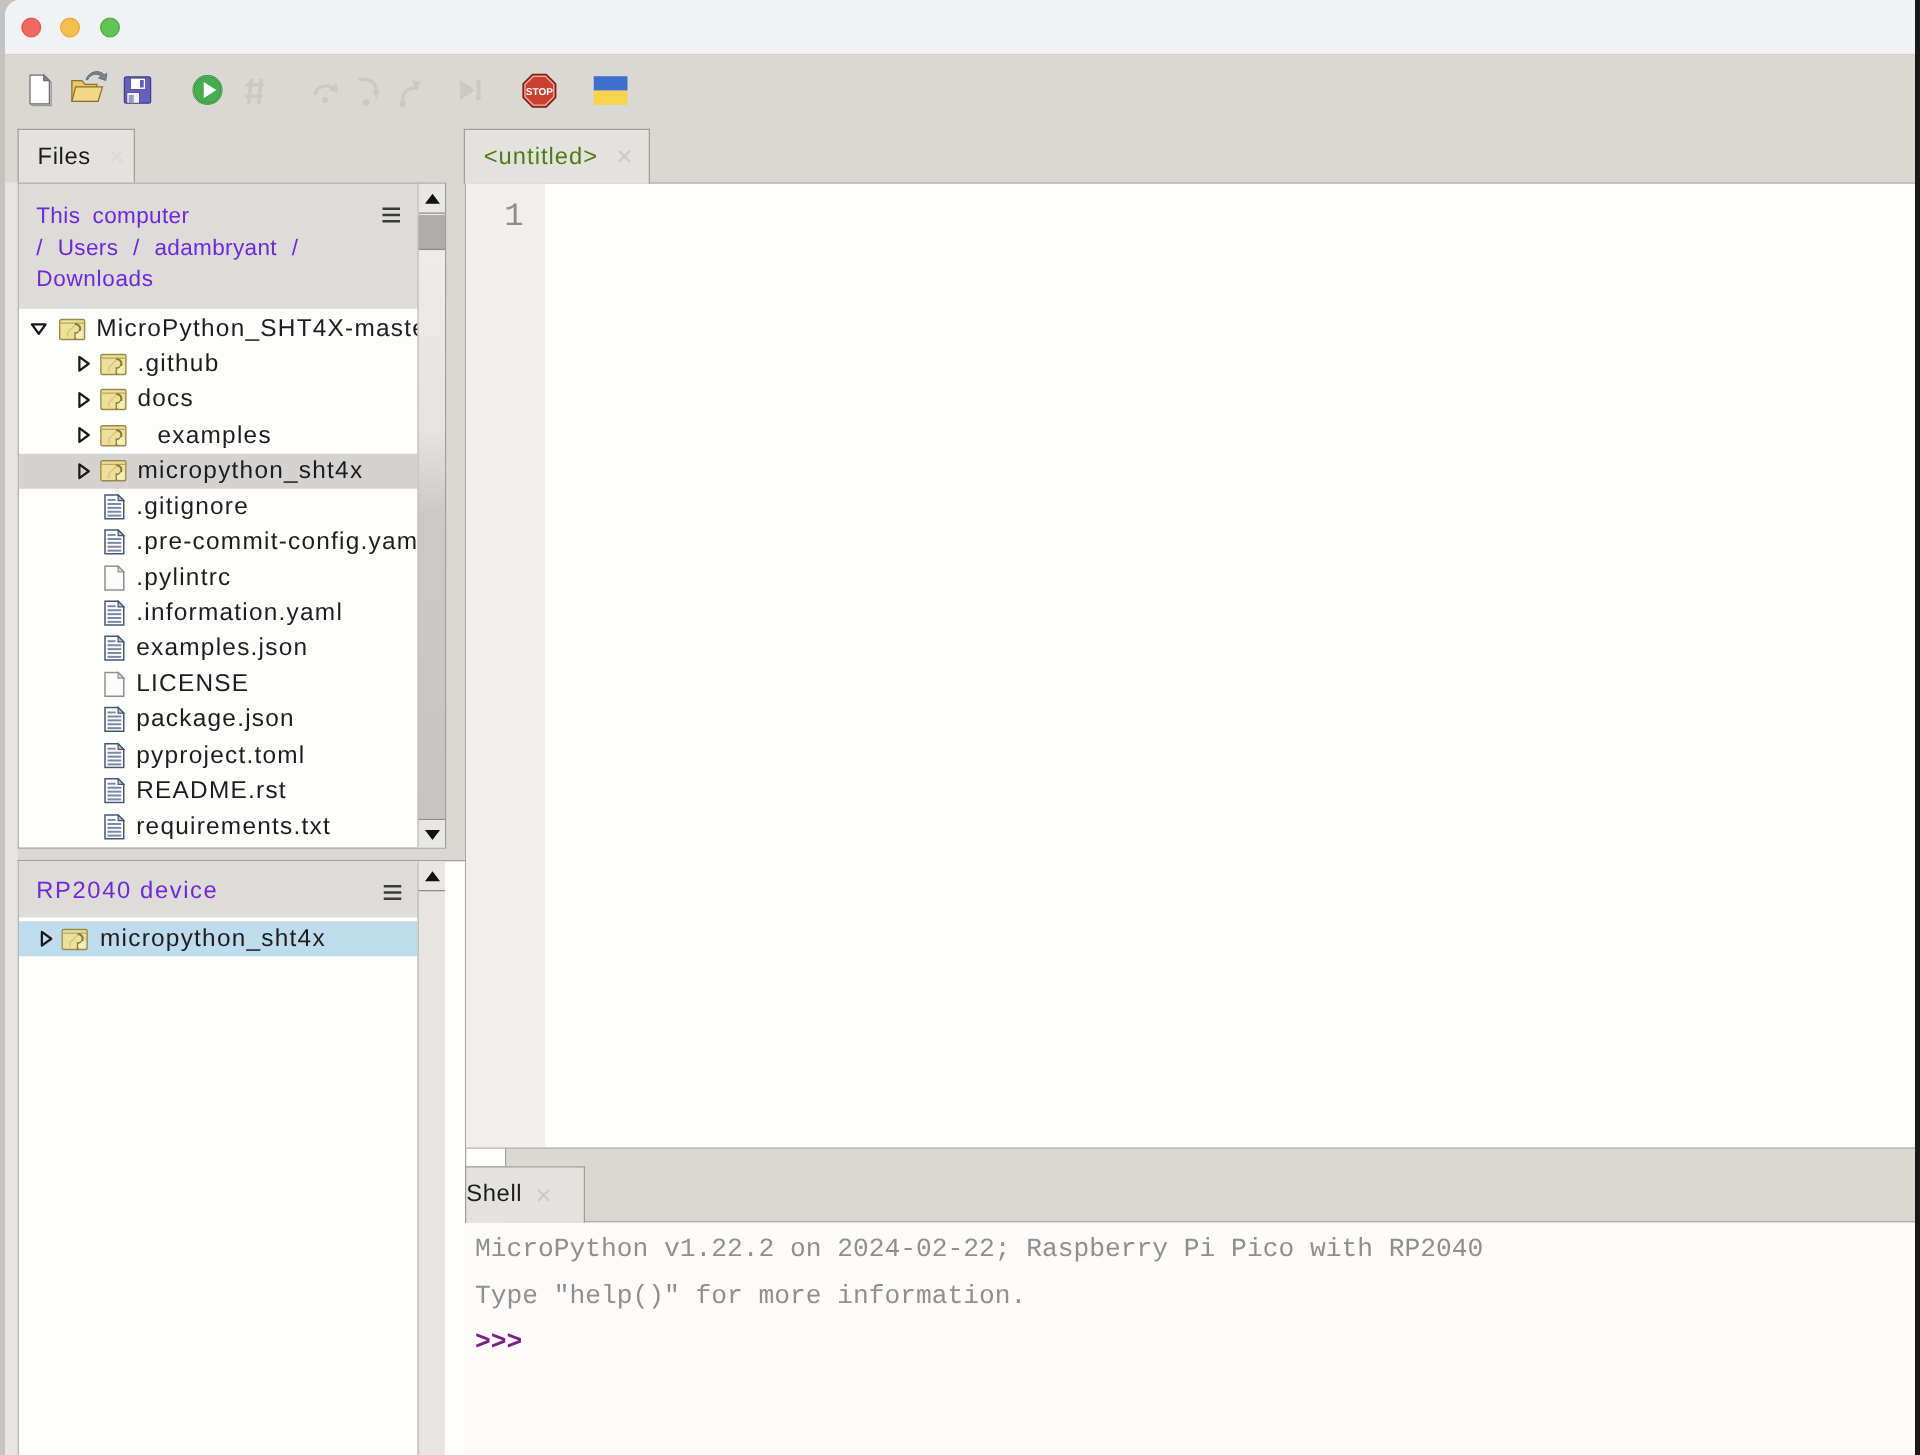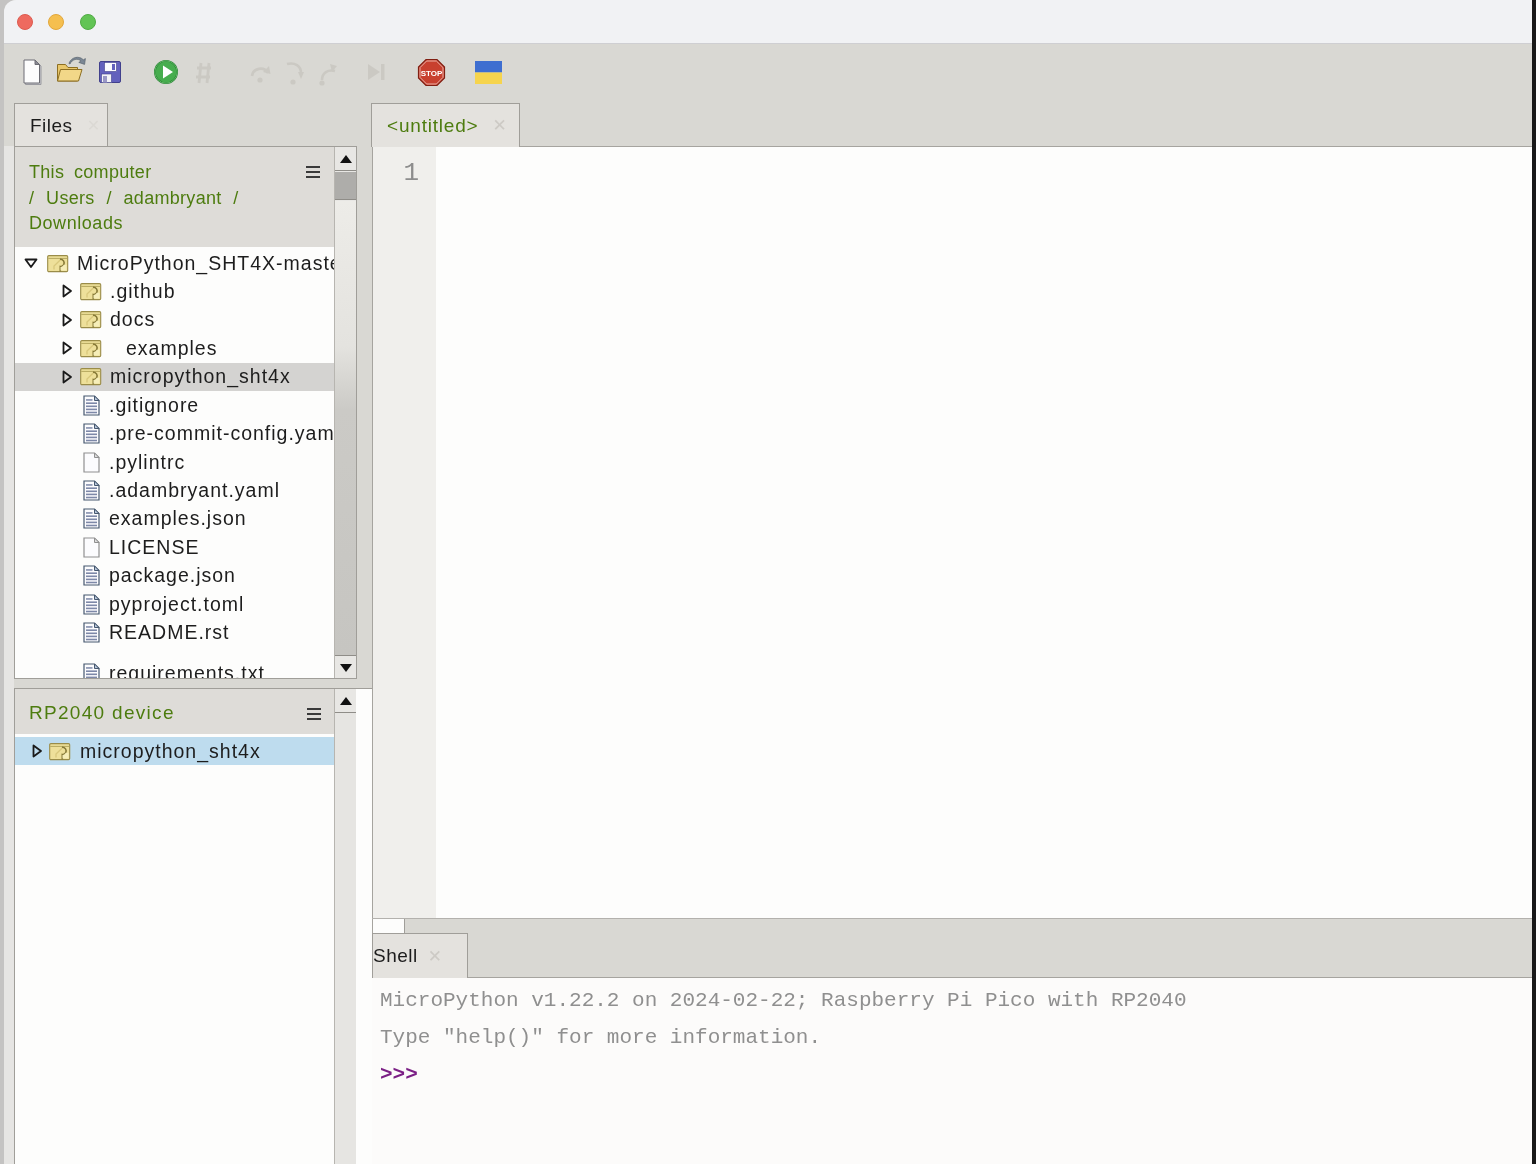--- a/index.html
+++ b/index.html
@@ -2,21 +2,21 @@
 <html><head>
 <meta charset="utf-8">
 <style>
   * { margin:0; padding:0; box-sizing:border-box; }
   html,body { width:1536px; height:1164px; overflow:hidden; background:#c4c3c2;
     font-family:"Liberation Sans", sans-serif; }
   .abs { position:absolute; }
   .tab { background:#e4e2de; border:1px solid #a09e99; border-bottom:none;
     display:flex; align-items:center; }
   .tabx { color:#cdcac5; font-size:17px; margin-left:14px; }
-  .blue { color:#4d7c0f; }
+  .blue { color:#6d28d9; }
   .row { position:absolute; height:28px; display:flex; align-items:center; }
   .rowtext { font-size:19.5px; color:#1d1d1d; letter-spacing:1.0px; white-space:nowrap; }
 </style>
 </head>
 <body>
 
 <div class="abs" style="left:4px; top:0; width:1528px; height:1164px; background:#d9d8d3; border-top-left-radius:12px;"></div>
 
 <div class="abs" style="left:4px; top:0; width:1528px; height:44px; background:#f1f2f4; border-top-left-radius:12px; border-bottom:1px solid #cfcfd2;"></div>
 <div class="abs" style="left:17px; top:14px; width:16px; height:16px; border-radius:50%; background:#ee6a5f; border:1px solid #dd5c50;"></div>
@@ -238,21 +238,21 @@
           <svg width="17" height="21" viewBox="0 0 17 21">
             <path d="M1 1 h10.5 l4.5 4.5 v14.5 h-15 z" fill="#fcfcfe" stroke="#46586f" stroke-width="1.2"></path>
             <path d="M11.5 1 v4.5 h4.5 z" fill="#b8c6da" stroke="#46586f" stroke-width="1"></path>
             <rect x="3" y="4.2" width="6.5" height="1.5" fill="#7d88a8"></rect>
             <rect x="3" y="7.4" width="11" height="1.6" fill="#7d88a8"></rect>
             <rect x="3" y="10.5" width="11" height="1.6" fill="#7d88a8"></rect>
             <rect x="3" y="13.600000000000001" width="11" height="1.6" fill="#7d88a8"></rect>
             <rect x="3" y="16.700000000000003" width="11" height="1.6" fill="#7d88a8"></rect>
           </svg>
         </span>
-        <span class="rowtext" style="margin-left:9px;">.adambryant.yaml</span>
+        <span class="rowtext" style="margin-left:9px;">.information.yaml</span>
       </div>
       <div class="row" style="left:0; top:357.9px; width:319px; ">
         <span style="margin-left:68px;display:flex;align-items:center;">
           <svg width="17" height="21" viewBox="0 0 17 21">
             <path d="M1 1 h10.5 l4.5 4.5 v14.5 h-15 z" fill="#fcfcfe" stroke="#46586f" stroke-width="1.2"></path>
             <path d="M11.5 1 v4.5 h4.5 z" fill="#b8c6da" stroke="#46586f" stroke-width="1"></path>
             <rect x="3" y="4.2" width="6.5" height="1.5" fill="#7d88a8"></rect>
             <rect x="3" y="7.4" width="11" height="1.6" fill="#7d88a8"></rect>
             <rect x="3" y="10.5" width="11" height="1.6" fill="#7d88a8"></rect>
             <rect x="3" y="13.600000000000001" width="11" height="1.6" fill="#7d88a8"></rect>
@@ -305,21 +305,21 @@
             <path d="M11.5 1 v4.5 h4.5 z" fill="#b8c6da" stroke="#46586f" stroke-width="1"></path>
             <rect x="3" y="4.2" width="6.5" height="1.5" fill="#7d88a8"></rect>
             <rect x="3" y="7.4" width="11" height="1.6" fill="#7d88a8"></rect>
             <rect x="3" y="10.5" width="11" height="1.6" fill="#7d88a8"></rect>
             <rect x="3" y="13.600000000000001" width="11" height="1.6" fill="#7d88a8"></rect>
             <rect x="3" y="16.700000000000003" width="11" height="1.6" fill="#7d88a8"></rect>
           </svg>
         </span>
         <span class="rowtext" style="margin-left:9px;">README.rst</span>
       </div>
-      <div class="row" style="left:0; top:512px; width:263px; ">
+      <div class="row" style="left:0; top:500.0px; width:263px; ">
         <span style="margin-left:68px;display:flex;align-items:center;">
           <svg width="17" height="21" viewBox="0 0 17 21">
             <path d="M1 1 h10.5 l4.5 4.5 v14.5 h-15 z" fill="#fcfcfe" stroke="#46586f" stroke-width="1.2"></path>
             <path d="M11.5 1 v4.5 h4.5 z" fill="#b8c6da" stroke="#46586f" stroke-width="1"></path>
             <rect x="3" y="4.2" width="6.5" height="1.5" fill="#7d88a8"></rect>
             <rect x="3" y="7.4" width="11" height="1.6" fill="#7d88a8"></rect>
             <rect x="3" y="10.5" width="11" height="1.6" fill="#7d88a8"></rect>
             <rect x="3" y="13.600000000000001" width="11" height="1.6" fill="#7d88a8"></rect>
             <rect x="3" y="16.700000000000003" width="11" height="1.6" fill="#7d88a8"></rect>
           </svg>

